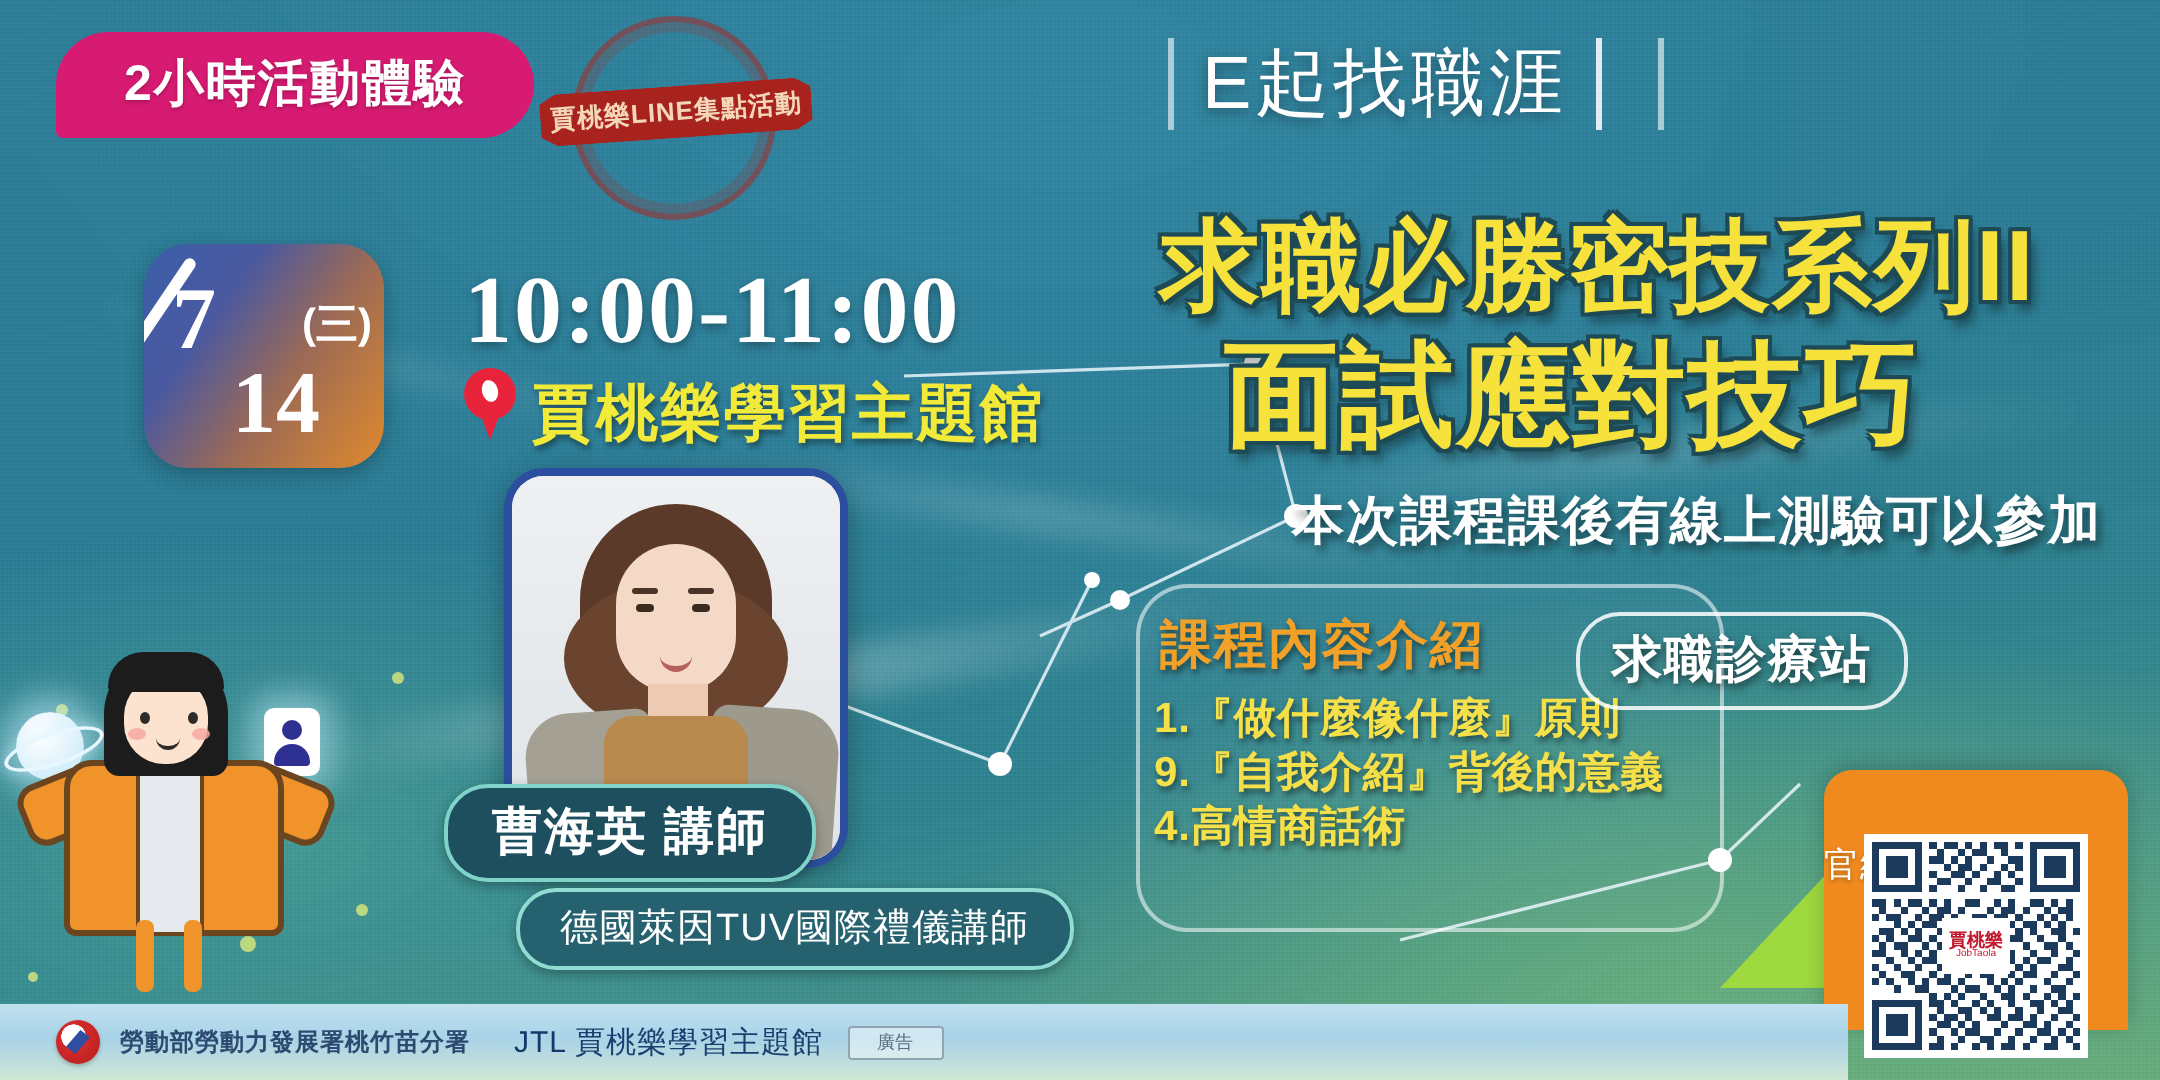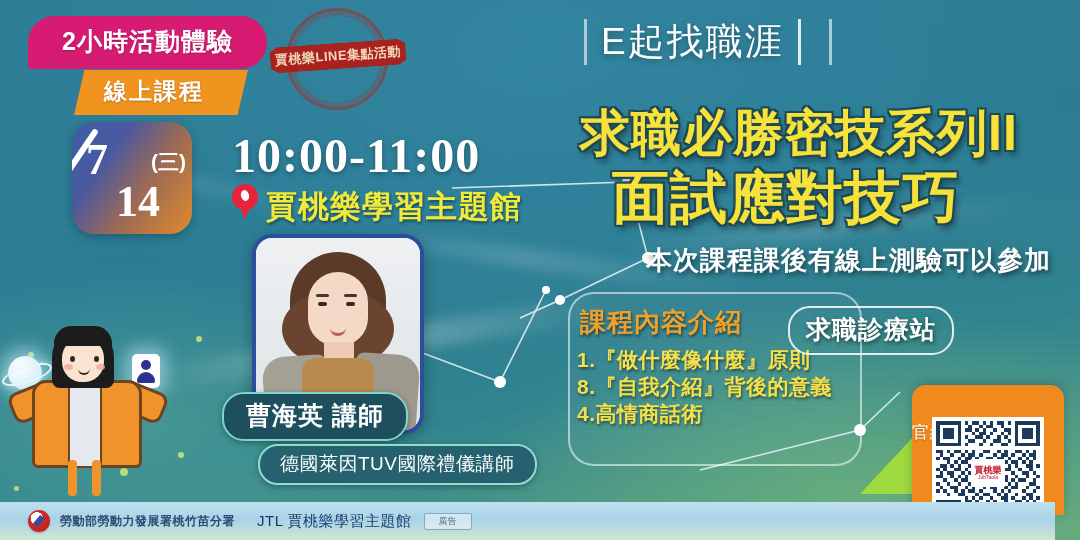--- a/index.html
+++ b/index.html
@@ -335,21 +335,21 @@
     content:""; position:absolute; left: 9px; top: 6px; width: 10px; height: 10px;
     background:#2e3192; border-radius:50%;
   }
   .il-card::after {
     content:""; position:absolute; left: 5px; top: 18px; width: 18px; height: 11px;
     background:#2e3192; border-radius: 9px 9px 2px 2px;
   }
 
   
   .footer {
-    position:absolute; left:0; bottom:0; width: 1055px; height: 38px;
+    position:absolute; left:0; bottom:0; width: 924px; height: 38px;
     background: linear-gradient(180deg, #bfe0ef 0%, #a9d3e8 45%, #cfe6d4 100%);
     display:flex; align-items:center;
   }
   .foot-logo {
     width: 22px; height: 22px; border-radius:50%;
     background: radial-gradient(circle at 40% 38%, #ffffff 0%, #ffffff 32%, #d32a2a 33%, #b41c1c 100%);
     margin-left: 28px; position:relative; flex:none;
     box-shadow: 0 1px 2px rgba(0,0,0,.25);
   }
   .foot-logo::after{
@@ -405,21 +405,20 @@
       <circle cx="628" cy="182" r="6"></circle>
       <circle cx="648" cy="258" r="6"></circle>
       <circle cx="560" cy="300" r="5"></circle>
       <circle cx="500" cy="382" r="6"></circle>
       <circle cx="860" cy="430" r="6"></circle>
       <circle cx="546" cy="290" r="4"></circle>
     </g>
   </svg>
 
   <div class="badge-pink">2小時活動體驗</div>
-  <div class="badge-orange">線上課程</div>
 
   <div class="stamp-wrap">
     <div class="stamp-circle"></div>
     <div class="stamp-ribbon">賈桃樂LINE集點活動</div>
   </div>
 
   <div class="date-tile">
     <div class="date-slash"></div>
     <div class="date-m">7</div>
     <div class="date-d">14</div>
@@ -459,21 +458,21 @@
   </div>
 
   <div class="title-1">求職必勝密技系列II</div>
   <div class="title-2">面試應對技巧</div>
   <div class="subtitle">本次課程課後有線上測驗可以參加</div>
 
   <div class="content-box"></div>
   <div class="content-head">課程內容介紹</div>
   <ul class="content-list">
     <li>1.『做什麼像什麼』原則</li>
-    <li>8.『自我介紹』背後的意義</li>
+    <li>9.『自我介紹』背後的意義</li>
     <li>4.高情商話術</li>
   </ul>
 
   <div class="clinic-badge">求職診療站</div>
 
   <div class="green-tri"></div>
 
   <div class="qr-panel">
     <div class="qr-title">官網預約報名</div>
     <div class="qr-box">

